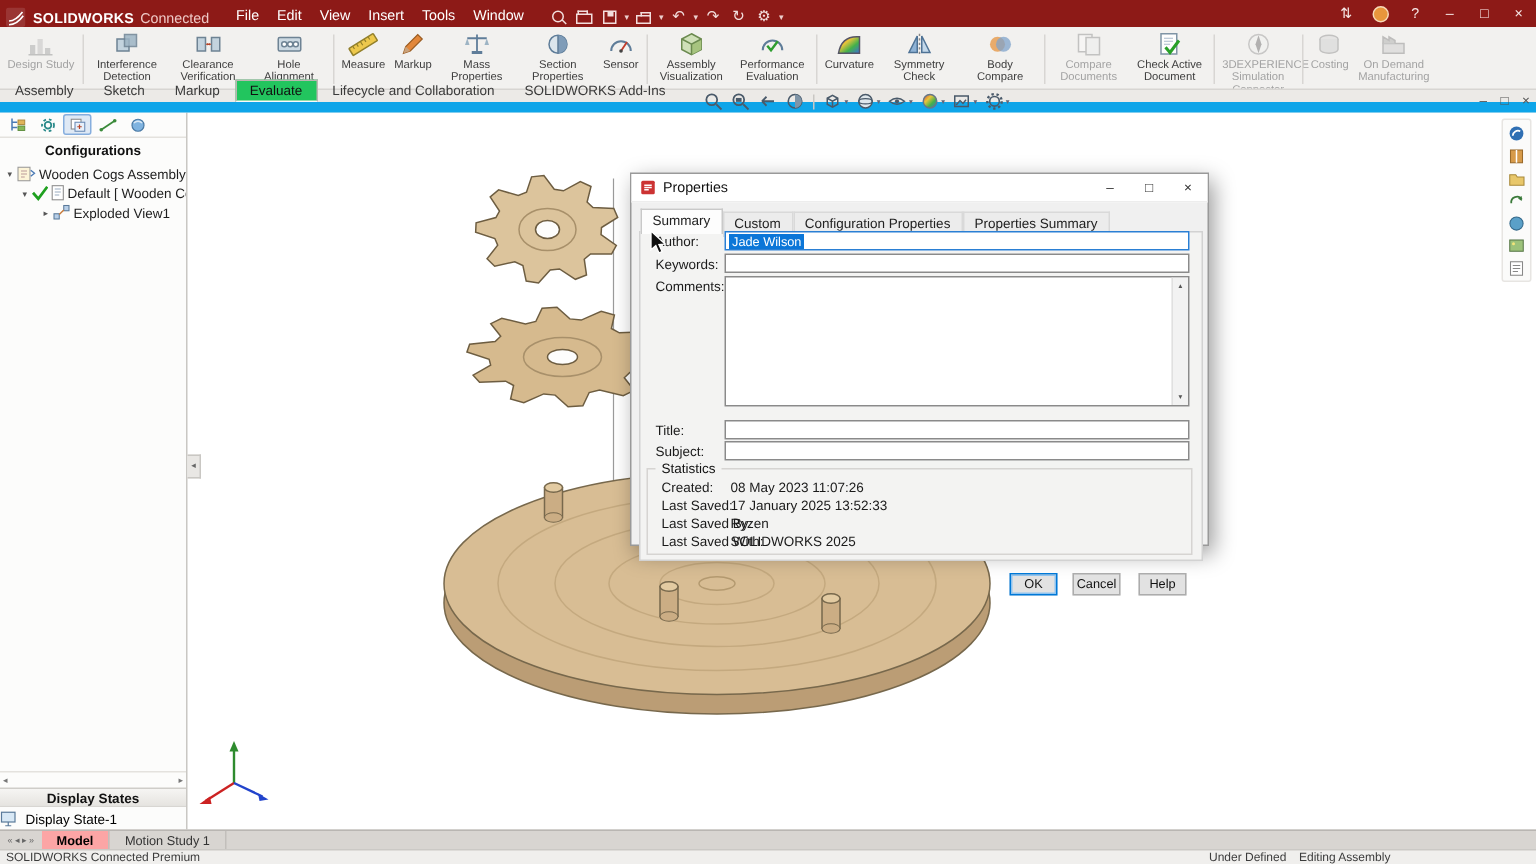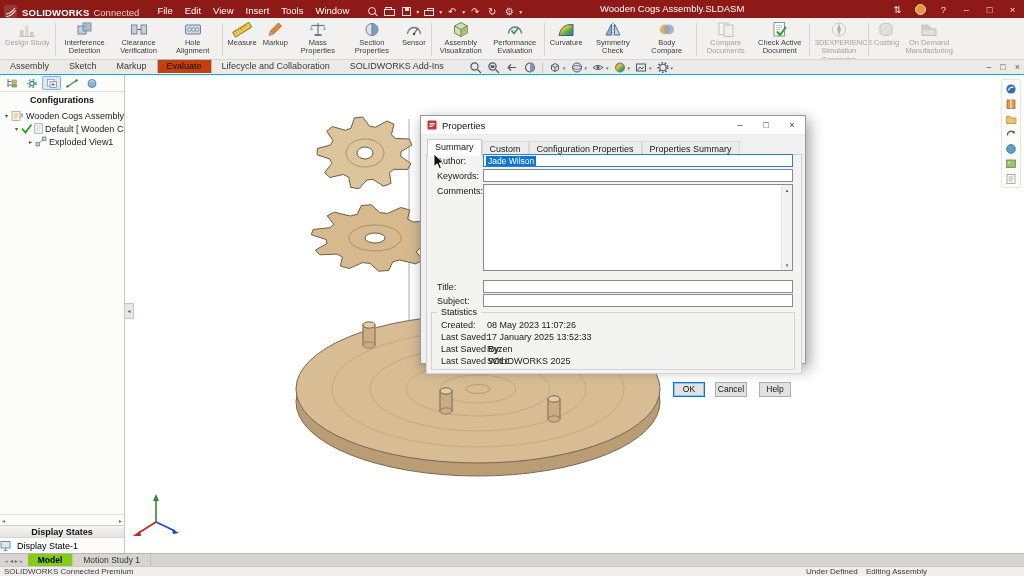--- a/index.html
+++ b/index.html
@@ -33,23 +33,23 @@
   
   .ribbon{position:absolute;left:0;top:18px;right:0;height:42px;background:#f2f1ef;border-bottom:1px solid #d7d5d2;display:flex;align-items:stretch;padding:1px 0 0 2px;overflow:hidden;z-index:10}
   .rtool{display:flex;flex-direction:column;align-items:center;padding:1px 3px 0;font-size:7.5px;line-height:1.1;text-align:center;color:#3d3d3d;min-width:30px;max-width:54px;flex:none}
   .ric{height:19px;display:flex;align-items:center;justify-content:center}
   .rlabel{display:block;width:100%}
   .rtool.disabled{color:#a3a3a3}
   .rtool.disabled svg{filter:grayscale(1);opacity:.45}
   .rsep{width:1px;background:#d8d6d3;margin:4px 2px 3px;flex:none}
 
   
-  .tabstrip{position:absolute;left:0;top:60px;right:0;height:15px;background:#eceae7;border-bottom:1px solid #0ea5e9;display:flex;align-items:flex-end;font-size:9px;color:#3a3a3a;z-index:10}
+  .tabstrip{position:absolute;left:0;top:60px;right:0;height:15px;background:#eceae7;border-bottom:7px solid #0ea5e9;display:flex;align-items:flex-end;font-size:9px;color:#3a3a3a;z-index:10}
   .ctab{padding:1px 9px 2px;border:1px solid transparent;white-space:nowrap}
-  .ctab.active{background:#c2410c;border-color:#b9b6b1;border-bottom-color:#fafaf9;color:#111}
+  .ctab.active{background:#22c55e;border-color:#b9b6b1;border-bottom-color:#fafaf9;color:#111}
   .headsup{position:absolute;left:468px;top:60px;height:15px;display:flex;align-items:center;gap:2px;z-index:12}
   .hic{display:flex;align-items:center;height:14px;padding:0 1px}
   .hcaret{font-size:5px;color:#667;margin-left:1px}
   .hsep{width:1px;height:10px;background:#c9c7c4;margin:0 2px}
   .docctl{position:absolute;right:4px;top:60px;height:14px;display:flex;gap:9px;align-items:center;color:#555;font-size:9px;z-index:12}
 
   
   .lpanel{position:absolute;left:0;top:75px;width:125px;height:478px;background:#fcfcfb;border-right:1px solid #c9c7c3;display:flex;flex-direction:column;font-size:9px;z-index:5}
   .ptabs{display:flex;gap:1px;padding:1px 2px;border-bottom:1px solid #e4e2de;height:17px;align-items:center}
   .ptab{width:19px;height:14px;display:flex;align-items:center;justify-content:center;border:1px solid transparent;border-radius:2px}
@@ -67,21 +67,21 @@
   .viewport{position:absolute;left:126px;top:75px;width:898px;height:478px;background:#fff;z-index:1}
   svg.model{position:absolute;inset:0}
   .collapse-tab{position:absolute;left:125px;top:303px;width:9px;height:16px;background:#e9e7e4;border:1px solid #c9c7c3;border-left:none;color:#666;font-size:6px;line-height:14px;text-align:center;z-index:6}
   .rstrip{position:absolute;right:3px;top:79px;width:20px;display:flex;flex-direction:column;gap:2px;align-items:center;background:#fbfbfa;border:1px solid #e7e5e2;border-radius:2px;padding:2px 0;z-index:6}
   .rsicon{width:16px;height:13px;display:flex;align-items:center;justify-content:center}
 
   
   .btabs{position:absolute;left:0;top:553px;right:0;height:13px;background:#d8d5d1;border-top:1px solid #b9b6b2;display:flex;align-items:stretch;font-size:8.5px;color:#333;z-index:10}
   .bnav{display:flex;align-items:center;gap:4px;padding:0 5px;color:#666;font-size:6px}
   .btab{padding:0 10px;line-height:11px;border-right:1px solid #c2bfbb;display:flex;align-items:center}
-  .btab.active{background:#84cc16;color:#000;font-weight:bold}
+  .btab.active{background:#fca5a5;color:#000;font-weight:bold}
   .status{position:absolute;left:0;top:566px;right:0;height:10px;background:#f0efed;border-top:1px solid #cbc9c5;font-size:8px;color:#3c3c3c;z-index:10}
   .sleft{position:absolute;left:4px;top:0;line-height:9px}
   .sflag1{position:absolute;left:806px;top:0;line-height:9px}
   .sflag2{position:absolute;left:866px;top:0;line-height:9px}
 
   
   .dialog{position:absolute;left:420px;top:115px;width:386px;height:249px;background:#f0f0f0;border:1px solid #999;box-shadow:3px 5px 14px rgba(0,0,0,.4);z-index:40;font-size:9px;color:#111}
   .dtitle{position:absolute;left:0;top:0;right:0;height:19px;background:#fff;display:flex;align-items:center;border-bottom:1px solid #ededed}
   .dicon{width:10px;height:10px;margin:0 5px 0 6px;flex:none}
   .dtitle-text{font-size:9.5px}
@@ -152,21 +152,20 @@
           <span class="mi-print"></span>
         </span>
       <span class="tcaret">▾</span>
       <span class="qi">↶</span>
       <span class="tcaret">▾</span>
       <span class="qi">↷</span>
       <span class="qi">↻</span>
       <span class="qi">⚙</span>
       <span class="tcaret">▾</span>
     </div>
-    <span class="doctitle">Wooden Cogs Assembly.SLDASM</span>
     <div class="titleright">
       <span class="tr-btn">⇅</span>
       <span class="avatar"></span>
       <span class="tr-btn">?</span>
       <span class="tr-btn">–</span>
       <span class="tr-btn">□</span>
       <span class="tr-btn">×</span>
     </div>
   </div>
 

